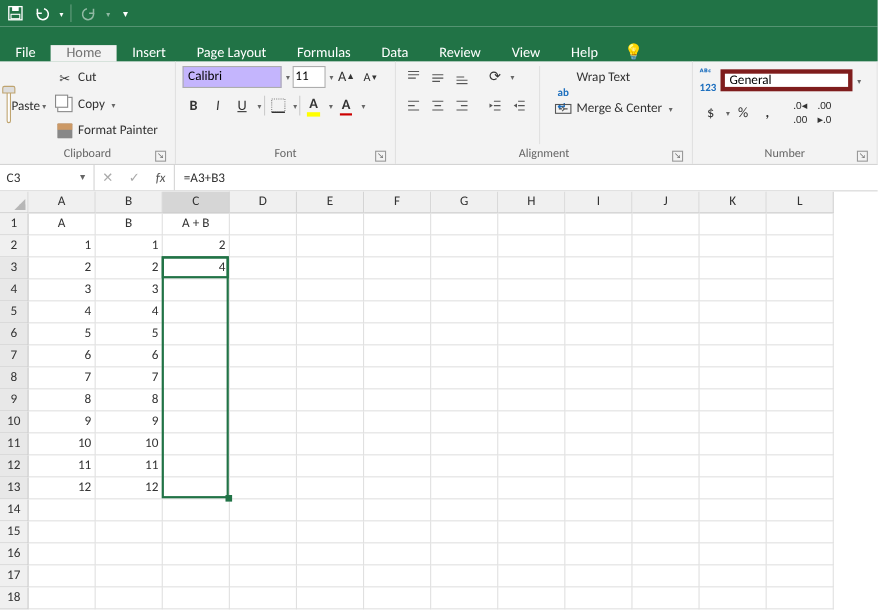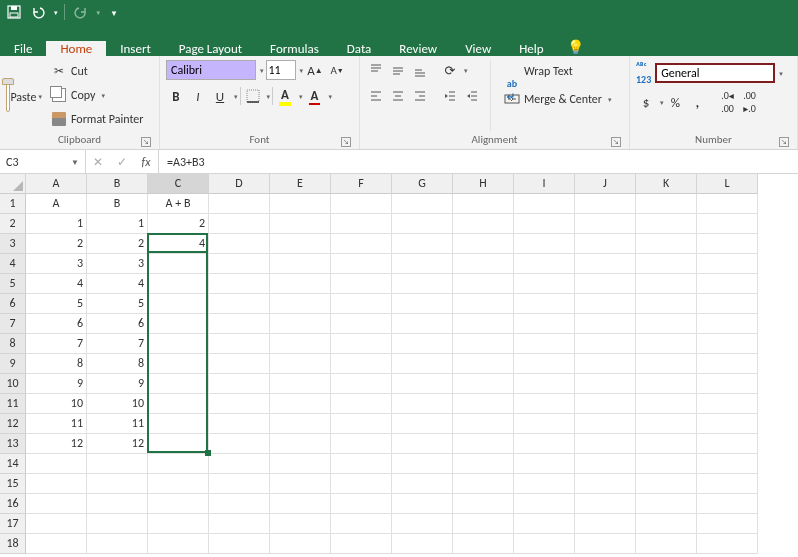--- a/index.html
+++ b/index.html
@@ -6,21 +6,21 @@
 body { background: #fff; font-size: 12px; color: #333; width: 798px; height: 557px; overflow: hidden; }
 
 
 .titlebar { background: #217346; height: 24px; display: flex; align-items: center; padding: 0 4px; gap: 4px; }
 .titlebar .tbtn { width: 20px; height: 20px; display: flex; align-items: center; justify-content: center; color: #fff; cursor: pointer; }
 .titlebar .sep { width: 1px; height: 16px; background: rgba(255,255,255,0.3); margin: 0 2px; }
 
 
 .tabsrow { background: #217346; height: 32px; display: flex; align-items: flex-end; }
 .tabsrow .tab { padding: 0 14px; display: flex; align-items: center; color: #fff; font-size: 13px; cursor: pointer; }
-.tabsrow .tab.active { background: #f3f3f3; color: #c2410c; font-weight: 500; }
+.tabsrow .tab.active { background: #f3f3f3; color: #737373; font-weight: 500; }
 .tabsrow .tell { display: flex; align-items: center; color: #fff; font-size: 13px; padding: 0 10px; gap: 8px; }
 .tabsrow .bulb { font-size: 14px; }
 
 
 .ribbon { background: #f3f3f3; border-bottom: 1px solid #d4d4d4; height: 94px; display: flex; }
 .group { border-right: 1px solid #e1e1e1; padding: 4px 6px 0 6px; display: flex; flex-direction: column; position: relative; }
 .group-body { flex: 1; display: flex; gap: 4px; }
 .group-label { font-size: 11px; color: #666; text-align: center; padding: 2px 0 3px 0; position: relative; }
 .group-label .launcher { position: absolute; right: 2px; bottom: 2px; width: 10px; height: 10px; border: 1px solid #999; font-size: 7px; line-height: 7px; text-align: center; color: #666; cursor: pointer; }
 
@@ -38,21 +38,21 @@
 .copy-ico { width:14px; height:14px; border:1px solid #888; position:relative; background:#fff; }
 .copy-ico:before { content:""; position:absolute; left:-3px; top:-3px; width:10px; height:10px; border:1px solid #888; background:#fff; }
 .brush-ico { width:14px; height:14px; background:linear-gradient(#c96,#c96) top/100% 6px no-repeat, #888; border-radius:1px; }
 
 .fontname { width: 90px; height: 20px; border: 1px solid #adadad; background:#c4b5fd; font-size: 12px; padding: 0 4px; }
 .fontsize { width: 30px; height: 20px; border: 1px solid #adadad; background:#fff; font-size: 12px; padding: 0 2px; }
 .sqbtn { width: 20px; height: 20px; border: 1px solid transparent; display:inline-flex; align-items:center; justify-content:center; cursor:pointer; font-size:13px; }
 .underline-a { border-bottom:2px solid #c00; padding:0 2px; font-weight:bold; }
 .underline-fill { border-bottom:4px solid #ff0; padding:0 2px; font-weight:bold; }
 
-.numfmt { width: 120px; height: 20px; border:2px solid #7f1d1d; background:#fff; font-size:12px; padding:0 4px; }
+.numfmt { width: 120px; height: 20px; border:4px solid #7f1d1d; background:#fff; font-size:12px; padding:0 4px; }
 
 
 .fbar { height: 24px; border-bottom: 1px solid #d4d4d4; display:flex; align-items:stretch; background:#fff; }
 .namebox { width: 86px; border-right:1px solid #d4d4d4; padding:0 6px; font-size:12px; display:flex; align-items:center; justify-content:space-between; }
 .namebox .caret { font-size:8px; color:#666; }
 .fb-btns { display:flex; align-items:center; border-right:1px solid #d4d4d4; }
 .fb-btn { width:24px; display:flex; align-items:center; justify-content:center; color:#aaa; font-size:12px; cursor:pointer; }
 .fb-btn.fx { color:#555; font-style:italic; }
 .fb-input { flex:1; padding:0 8px; display:flex; align-items:center; font-size:12px; }
 

